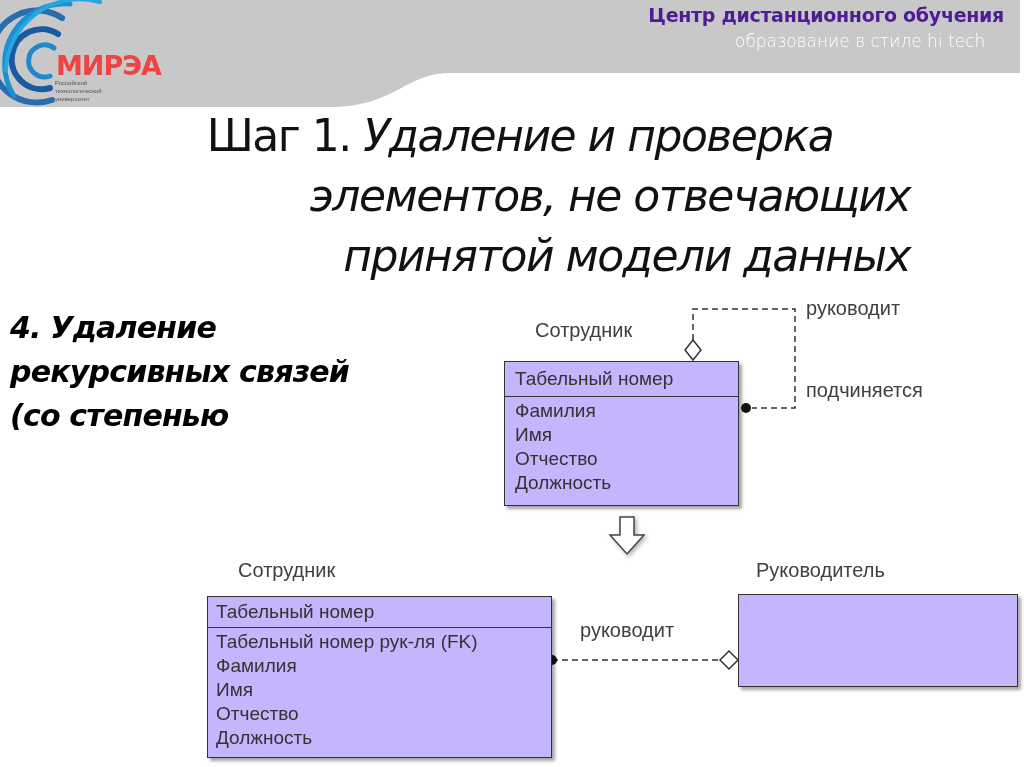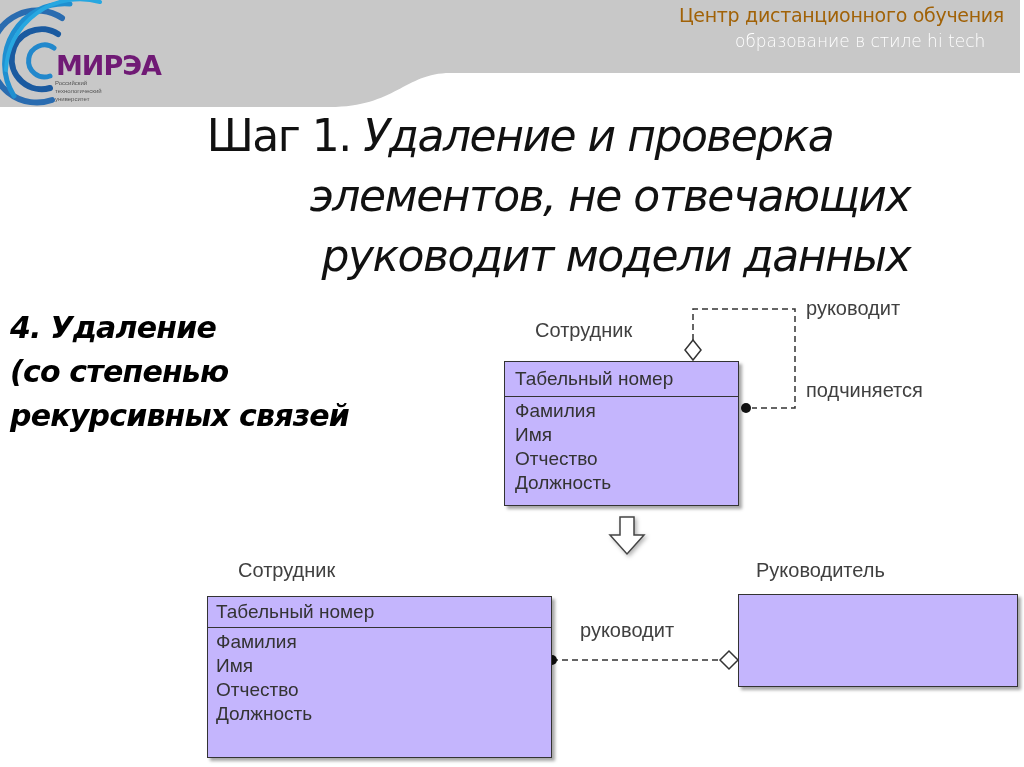--- a/index.html
+++ b/index.html
@@ -4,29 +4,29 @@
   <style>
     html, body { margin: 0; padding: 0; }
     body {
       width: 1024px; height: 767px; position: relative; overflow: hidden;
       background: #ffffff; font-family: "Liberation Sans", sans-serif; color: #111;
     }
     .header-bg { position: absolute; left: 0; top: 0; width: 1024px; height: 110px; }
     .logo { position: absolute; left: 0; top: 0; width: 180px; height: 108px; }
     .logo-text {
       position: absolute; left: 56px; top: 50px; font-weight: bold; font-size: 27px;
-      color: #701a75; letter-spacing: -1px; font-family: "DejaVu Sans", sans-serif;
+      color: #ef4444; letter-spacing: -1px; font-family: "DejaVu Sans", sans-serif;
     }
     .logo-sub {
       position: absolute; left: 55px; top: 79px; font-size: 6px; line-height: 8px; color: #555;
       font-family: "Liberation Sans", sans-serif;
     }
     .center-title {
-      position: absolute; right: 20px; top: 4px; font-weight: normal; font-size: 19px;
-      color: #a16207; font-family: "DejaVu Sans", sans-serif; letter-spacing: -0.3px;
+      position: absolute; right: 20px; top: 4px; font-weight: bold; font-size: 19px;
+      color: #4c1d95; font-family: "DejaVu Sans", sans-serif; letter-spacing: -0.3px;
     }
     .center-sub {
       position: absolute; left: 735px; top: 31px; font-size: 17px; color: #ffffff;
       font-family: "DejaVu Sans", sans-serif; font-weight: 300;
     }
     .slide-title {
       position: absolute; left: 130px; top: 106px; width: 780px; text-align: center;
       font-size: 44px; line-height: 60px; color: #111; font-family: "DejaVu Sans", sans-serif;
       letter-spacing: -1.5px;
     }
@@ -71,27 +71,27 @@
     <div>университет</div>
   </div>
 </div>
 
 <div class="center-title">Центр дистанционного обучения</div>
 <div class="center-sub">образование в стиле hi tech</div>
 
 <div class="slide-title">
   <div><span>Шаг 1.</span><span class="it"> Удаление и проверка</span></div>
   <div class="it">элементов, не отвечающих</div>
-  <div class="it">руководит модели данных</div>
+  <div class="it">принятой модели данных</div>
 </div>
 
 <div class="side-note">
   <div>4. Удаление</div>
+  <div>рекурсивных связей</div>
   <div>(со степенью</div>
-  <div>рекурсивных связей</div>
 </div>
 
 <svg class="diagram" viewBox="0 0 1024 767">
 
   <g fill="none" stroke="#333" stroke-width="1.5" stroke-dasharray="6,4">
     <path d="M693 340 V309 H795 V408 H752"></path>
   </g>
   <polygon points="693,340 701,350 693,360 685,350" fill="#fff" stroke="#333" stroke-width="1.5"></polygon>
   <circle cx="746" cy="408" r="5" fill="#111"></circle>
 
@@ -118,20 +118,21 @@
   </div>
 </div>
 
 <div class="lbl" style="left:238px; top:559px;">Сотрудник</div>
 <div class="lbl" style="left:756px; top:559px;">Руководитель</div>
 <div class="lbl" style="left:580px; top:619px;">руководит</div>
 
 <div class="entity" style="left:207px; top:596px; width:343px; height:160px;">
   <div class="pk">Табельный номер</div>
   <div class="attrs">
+    <div>Табельный номер рук-ля (FK)</div>
     <div>Фамилия</div>
     <div>Имя</div>
     <div>Отчество</div>
     <div>Должность</div>
   </div>
 </div>
 
 <div class="entity" style="left:738px; top:594px; width:278px; height:91px;">
   <div class="attrs"></div>
 </div>

